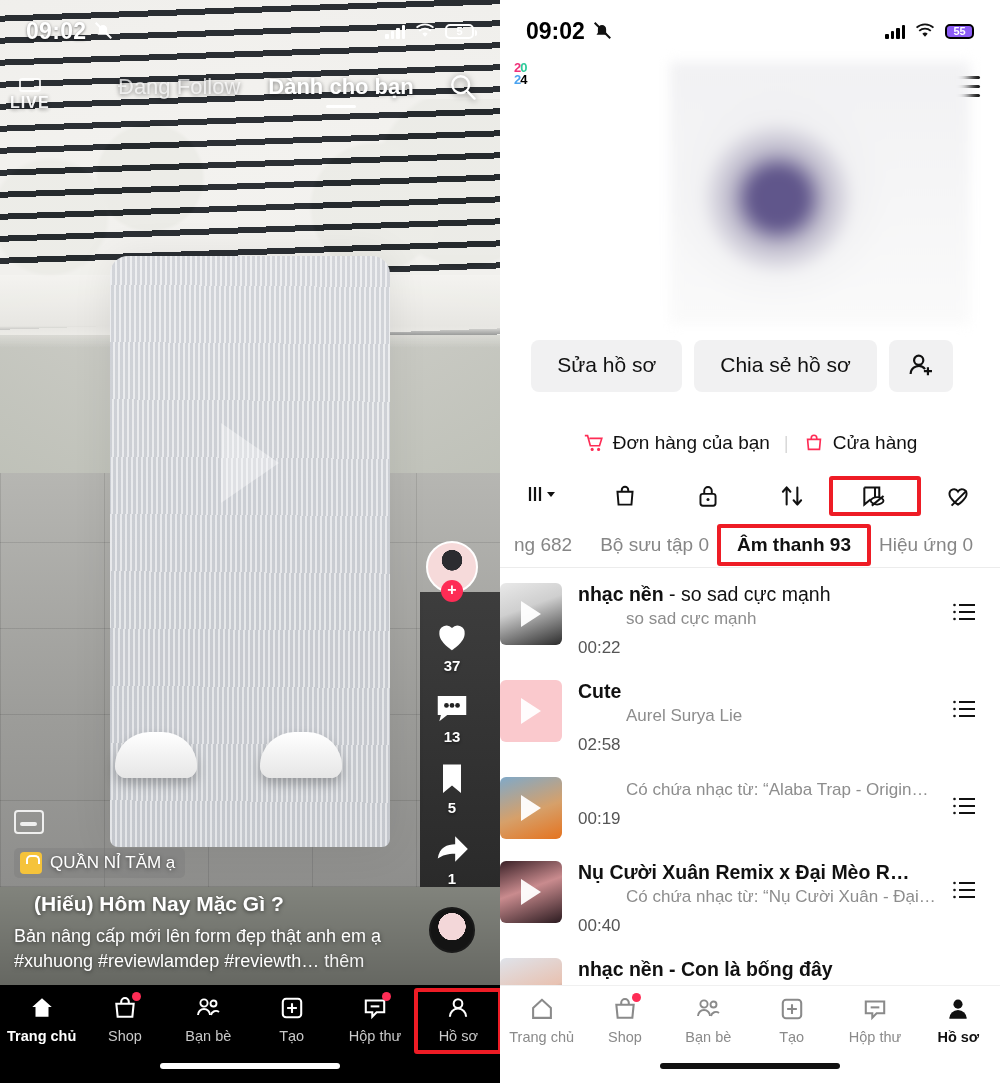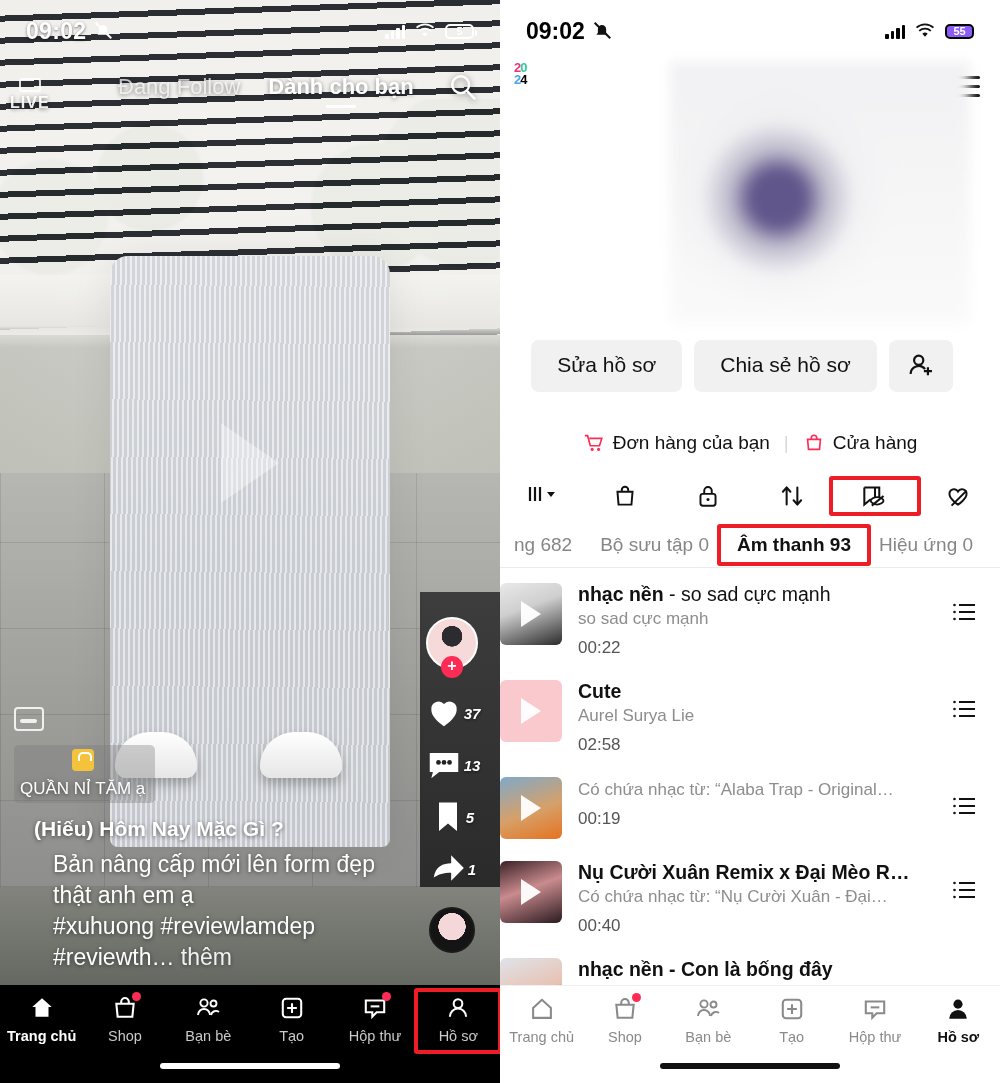--- a/index.html
+++ b/index.html
@@ -110,46 +110,46 @@
   .l-tab{ font-size:22px; color:rgba(255,255,255,.72); text-shadow:0 1px 4px rgba(0,0,0,.5); padding-bottom:8px;}
   .l-tab.active{ color:#fff; font-weight:700; position:relative; }
   .l-tab.active:after{ content:""; position:absolute; left:50%; transform:translateX(-50%);
     bottom:0; width:30px; height:3px; background:#fff; border-radius:2px; }
   .l-search{ position:absolute; right:22px; top:-2px; width:30px;height:30px; }
   .l-search svg{ filter:drop-shadow(0 1px 3px rgba(0,0,0,.5)); }
 
   
   .rail{ position:absolute; right:10px; bottom:130px; width:76px;
          display:flex; flex-direction:column; align-items:center; gap:14px; color:#fff; }
-  .rail-item{ display:flex; flex-direction:row; align-items:center;font-style:italic; }
+  .rail-item{ display:flex; flex-direction:column; align-items:center; }
   .rail-item .cnt{ font-size:15px; font-weight:700; margin-top:2px;
      text-shadow:0 1px 3px rgba(0,0,0,.6); }
   .avatar-wrap{ position:relative; width:52px;height:52px;margin-bottom:10px;}
   .avatar{ width:52px;height:52px;border-radius:50%; border:2px solid #fff;
     background:radial-gradient(circle at 50% 36%, #2c2c30 0 26%, #f6dada 27% 100%); }
   .plus{ position:absolute; left:50%; bottom:-9px; transform:translateX(-50%);
     width:22px;height:22px;border-radius:50%;background:#fe2c55;color:#fff;
     font-size:16px;font-weight:700;line-height:20px;text-align:center;}
   .disc{ width:46px;height:46px;border-radius:50%;background:#111;
     border:2px solid #1a1a1a; margin-top:6px;
     background-image:radial-gradient(circle at 50% 42%, #f3d7d9 0 42%, #141414 43%);}
 
   .l-caption{
     position:absolute; left:14px; bottom:110px; width:400px; color:#fff;
     text-shadow:0 1px 4px rgba(0,0,0,.55);
   }
   .cap-thumb{ width:30px;height:24px;border:2px solid rgba(255,255,255,.85);border-radius:4px;
     margin-bottom:14px; position:relative; }
   .cap-thumb:after{content:"";position:absolute;left:4px;top:10px;width:17px;height:4px;background:rgba(255,255,255,.85);border-radius:2px;}
   .cap-tag{ display:inline-flex; align-items:center; gap:8px; background:rgba(120,120,120,.35);
-    padding:4px 10px 4px 6px; border-radius:5px; font-size:17px; margin-bottom:14px;flex-direction:column; }
+    padding:4px 10px 4px 6px; border-radius:5px; font-size:17px; margin-bottom:14px; }
   .bagico{ width:22px;height:22px;border-radius:4px;background:#f5c33b;position:relative;}
   .bagico:after{content:"";position:absolute;left:6px;top:3px;width:10px;height:7px;border:2px solid #fff;border-bottom:none;border-radius:5px 5px 0 0;}
   .cap-title{ font-size:21px; font-weight:700; margin-bottom:8px;margin-left:20px; }
-  .cap-desc{ font-size:23px; line-height:1.35;margin-left:39px; }
+  .cap-desc{ font-size:18px; line-height:1.35; }
   .cap-more{ opacity:.9; }
 
   .l-bottomnav{
     position:absolute; left:0; right:0; bottom:0; height:98px; background:#000;
     display:flex; align-items:flex-start; padding-top:8px;
   }
   .l-navitem{ flex:1; display:flex; flex-direction:column; align-items:center;
     color:#c9c9c9; font-size:14.5px; gap:5px; position:relative; }
   .l-navitem.active{ color:#fff; font-weight:700; }
   .l-navitem .ic{ height:30px; display:flex; align-items:center; }
@@ -209,21 +209,21 @@
   .t1{ background:linear-gradient(160deg,#e9e9e9 0%,#cfcfcf 40%,#2b2b2b 100%); }
   .t2{ background:#fac9cd; }
   .t3{ background:linear-gradient(160deg,#7fa9c9 0%,#d6a06a 55%,#e5731f 100%); }
   .t4{ background:linear-gradient(160deg,#3a2127 0%,#c98b8e 45%,#2b1b20 100%); }
   .t5{ background:linear-gradient(160deg,#dfe3ea 0%,#e8c2b2 55%,#2c2f46 100%); }
   .s-body{ flex:1; min-width:0; }
   .s-title{ font-size:19.5px; color:#111; font-weight:700; white-space:nowrap;
     overflow:hidden; text-overflow:ellipsis; }
   .s-title .thin{ font-weight:400; }
   .s-sub{ font-size:17px; color:#8d8d8d; margin-top:3px; white-space:nowrap;
-    overflow:hidden; text-overflow:ellipsis; }
+    overflow:hidden; text-overflow:ellipsis;margin-left:48px; }
   .s-dur{ font-size:17px; color:#555; margin-top:9px; }
   .s-menu{ flex:none; width:30px; display:flex; align-items:center; padding-top:18px; }
 
   .r-bottomnav{ position:absolute; left:0; right:0; bottom:0; height:98px; background:#fff;
     display:flex; align-items:flex-start; padding-top:8px; border-top:1px solid #f0f0f0; }
   .r-navitem{ flex:1; display:flex; flex-direction:column; align-items:center;
     color:#8a8a8a; font-size:14.5px; gap:5px; position:relative; }
   .r-navitem.active{ color:#111; font-weight:700; }
   .r-navitem .ic{ height:30px; display:flex; align-items:center; }
   .home-ind-dark{ position:absolute; left:50%; transform:translateX(-50%); bottom:14px;

